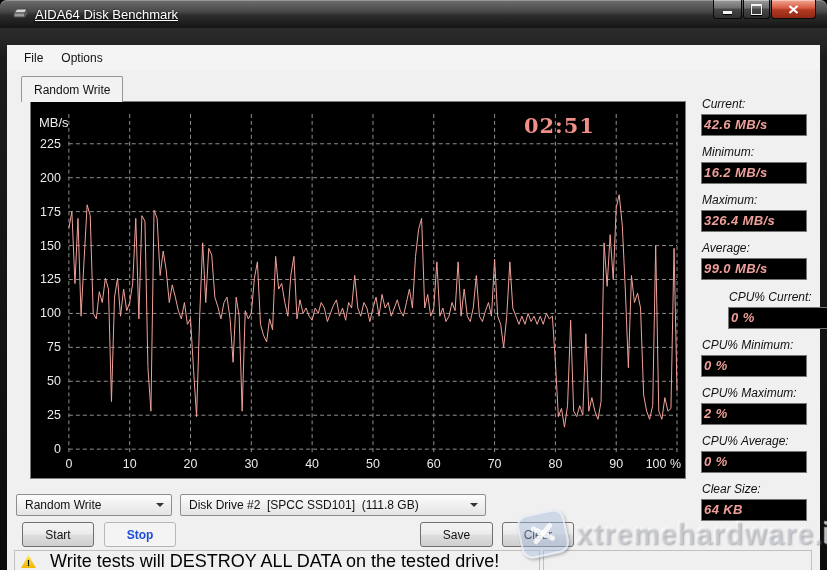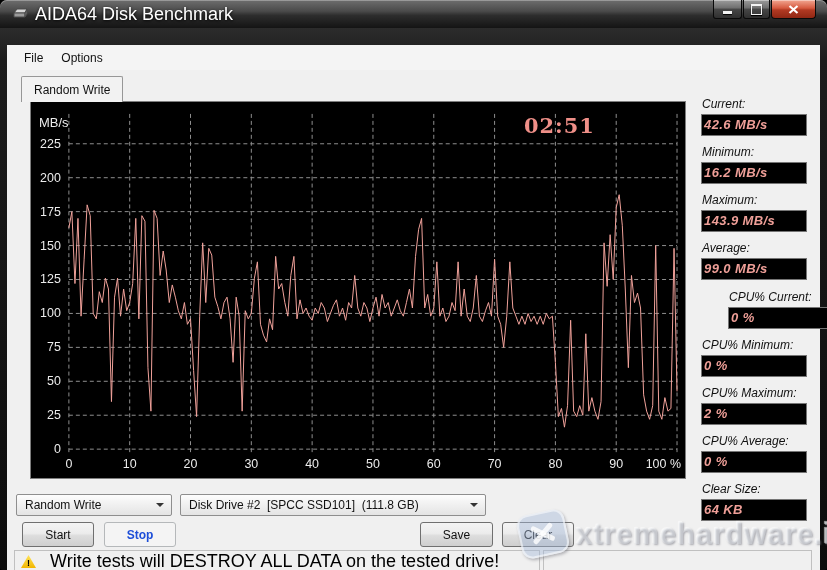--- a/index.html
+++ b/index.html
@@ -4,21 +4,21 @@
 <style>
   html,body{margin:0;padding:0;background:#000;}
   body{width:827px;height:570px;overflow:hidden;font-family:"Liberation Sans",sans-serif;}
   .window{position:relative;width:827px;height:570px;border-radius:7px 7px 3px 3px;
     background:linear-gradient(180deg,#3a3a3a 0,#1c1c1c 60px,#0c0c0c 100%);}
   
   .titlebar{position:absolute;left:0;top:0;width:100%;height:28px;border-radius:7px 7px 0 0;
     background:linear-gradient(180deg,#6e6e6e 0%,#4a4a4a 40%,#2d2d2d 55%,#141414 100%);
     box-shadow:inset 0 1px 0 rgba(255,255,255,.3);display:flex;align-items:center;}
   .app-icon{margin:0 6px 0 12px;display:flex;align-items:center;}
-  .title-text{color:#fff;font-size:18px;text-shadow:0 1px 3px #000;}
+  .title-text{color:#fff;font-size:13px;text-shadow:0 1px 3px #000;text-decoration:underline;}
   .win-controls{position:absolute;right:11px;top:0;display:flex;}
   .wbtn{height:19px;box-sizing:border-box;border:1px solid #090909;border-top:none;
     display:flex;align-items:center;justify-content:center;
     box-shadow:inset 0 1px 0 rgba(255,255,255,.4);cursor:default;}
   .wbtn-min{width:29px;border-radius:0 0 3px 3px;background:linear-gradient(#9c9c9c,#6e6e6e 45%,#474747 50%,#303030);}
   .wbtn-max{width:27px;border-radius:0 0 3px 3px;margin-left:1px;background:linear-gradient(#9c9c9c,#6e6e6e 45%,#474747 50%,#303030);}
   .wbtn-close{width:45px;border-radius:0 0 4px 4px;margin-left:1px;background:linear-gradient(#f0a violet,#000);
     background:linear-gradient(#f2a691,#d6593f 45%,#b23a23 55%,#902714);}
   .glyph-min{width:9px;height:3px;background:#f2f2f2;margin-top:6px;box-shadow:0 1px 1px #000;}
   .glyph-max{width:9px;height:8px;border:1px solid #f2f2f2;border-top-width:2px;box-shadow:0 1px 1px #000;}
@@ -178,21 +178,21 @@
       <div class="stat">
         <div class="stat-label">Current:</div>
         <div class="stat-box">42.6 MB/s</div>
       </div>
       <div class="stat">
         <div class="stat-label">Minimum:</div>
         <div class="stat-box">16.2 MB/s</div>
       </div>
       <div class="stat">
         <div class="stat-label">Maximum:</div>
-        <div class="stat-box">143.9 MB/s</div>
+        <div class="stat-box">326.4 MB/s</div>
       </div>
       <div class="stat">
         <div class="stat-label">Average:</div>
         <div class="stat-box">99.0 MB/s</div>
       </div>
       <div class="stat gap">
         <div class="stat-label">CPU% Current:</div>
         <div class="stat-box">0 %</div>
       </div>
       <div class="stat">

